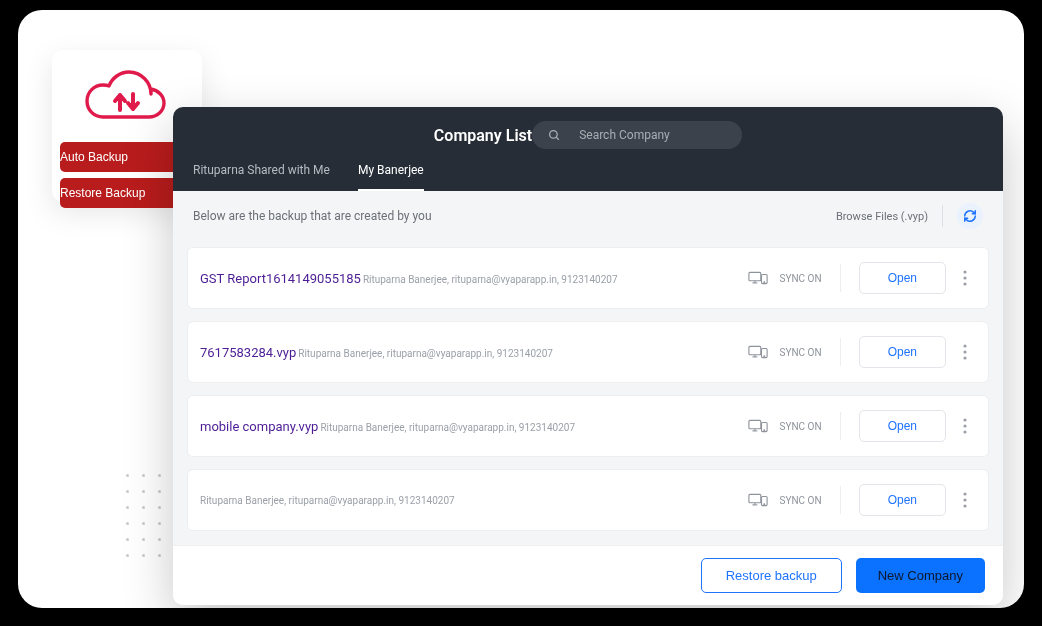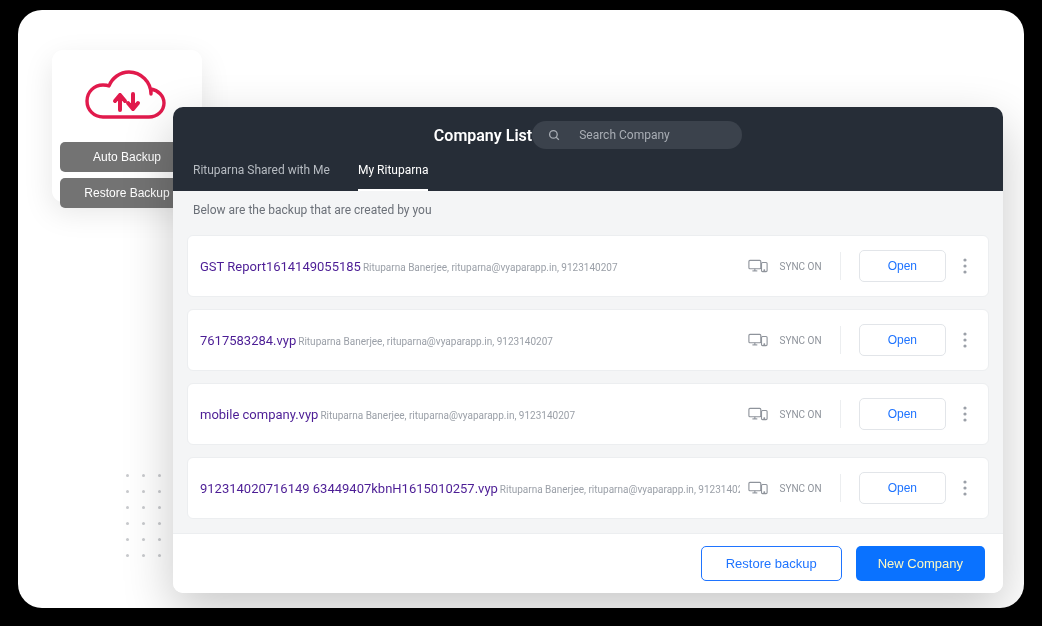--- a/index.html
+++ b/index.html
@@ -32,25 +32,25 @@
     z-index: 2;
   }
   .cloud-wrap {
     display:flex; justify-content:center; margin-bottom:16px;
   }
   .backup-btn {
     display:block;
     width: calc(100% + 20px);
     margin-left:-10px;
     margin-bottom:6px;
-    background:#737373;
+    background:#b91c1c;
     color:#fff;
     font-size:12px;
-    text-align:center;
-    padding:8px 12px;
+    text-align:left;
+    padding:8px 0;
     border-radius:5px;
     border:none;
     cursor:pointer;
   }
   .backup-btn:last-child{ margin-bottom:-6px;}
 
   
   .dotgrid {
     position:absolute;
     left: 108px; top: 464px;
@@ -136,21 +136,21 @@
     border-radius:0 0 10px 10px;
     display:flex;justify-content:flex-end;gap:14px;
     padding:12px 18px;
   }
   .restore-btn{
     border:1px solid #1f74ff;color:#1f74ff;background:#fff;
     border-radius:5px;font-size:13px;font-weight:500;
     padding:9px 24px;cursor:pointer;
   }
   .new-btn{
-    border:none;color:#fef9c3;background:#0a72ff;
+    border:none;color:#0f172a;background:#0a72ff;
     border-radius:5px;font-size:13px;font-weight:500;
     padding:9px 22px;cursor:pointer;
   }
 </style>
 </head>
 <body>
 
 <div class="stage">
 
   <div class="backup-card">
@@ -225,26 +225,38 @@
         <div class="search">
           <svg width="13" height="13" viewBox="0 0 24 24" fill="none" stroke="#a8adb4" stroke-width="2.4">
               <circle cx="10" cy="10" r="7"></circle>
               <line x1="20" y1="20" x2="15" y2="15"></line>
             </svg>
           <span>Search Company</span>
         </div>
       </div>
       <div class="tabs">
         <div class="tab">Rituparna Shared with Me</div>
-        <div class="tab active">My Rituparna</div>
+        <div class="tab active">My Banerjee</div>
       </div>
     </div>
 
     <div class="toolbar">
       <div>Below are the backup that are created by you</div>
+      <div class="tool-right">
+        <div style="font-size:11px;color:#6b7078;">Browse Files (.vyp)</div>
+        <div class="divider"></div>
+        <div class="refresh">
+          <svg width="14" height="14" viewBox="0 0 24 24" fill="none" stroke="#1f74ff" stroke-width="2.5" stroke-linecap="round">
+              <path d="M3 12a9 9 0 0 1 15-6.7L21 8"></path>
+              <path d="M21 3v5h-5"></path>
+              <path d="M21 12a9 9 0 0 1-15 6.7L3 16"></path>
+              <path d="M3 21v-5h5"></path>
+            </svg>
+        </div>
+      </div>
     </div>
 
     <div class="rows" id="rows">
         <div class="row">
     <div class="row-main">
       <span class="row-name">GST Report1614149055185</span>
       <span class="row-meta">Rituparna Banerjee, rituparna@vyaparapp.in, 9123140207</span>
     </div>
     <div class="sync-group">
       <svg width="20" height="14" viewBox="0 0 28 20" fill="none" stroke="#8e939b" stroke-width="1.6">
@@ -311,21 +323,20 @@
     <div class="more-btn">
       <svg width="4" height="16" viewBox="0 0 4 16" fill="#9ba0a8">
               <circle cx="2" cy="2" r="1.6"></circle>
               <circle cx="2" cy="8" r="1.6"></circle>
               <circle cx="2" cy="14" r="1.6"></circle>
             </svg>
     </div>
         </div>
         <div class="row">
     <div class="row-main">
-      <span class="row-name">912314020716149 63449407kbnH1615010257.vyp</span>
       <span class="row-meta">Rituparna Banerjee, rituparna@vyaparapp.in, 9123140207</span>
     </div>
     <div class="sync-group">
       <svg width="20" height="14" viewBox="0 0 28 20" fill="none" stroke="#8e939b" stroke-width="1.6">
         <rect x="1" y="2" width="17" height="12" rx="1.5"></rect>
               <line x1="6" y1="17" x2="13" y2="17"></line>
               <line x1="9.5" y1="14" x2="9.5" y2="17"></line>
         <rect x="19" y="5" width="8" height="13" rx="1.5"></rect>
               <circle cx="23" cy="16" r="0.6" fill="#8e939b"></circle>
       </svg>

